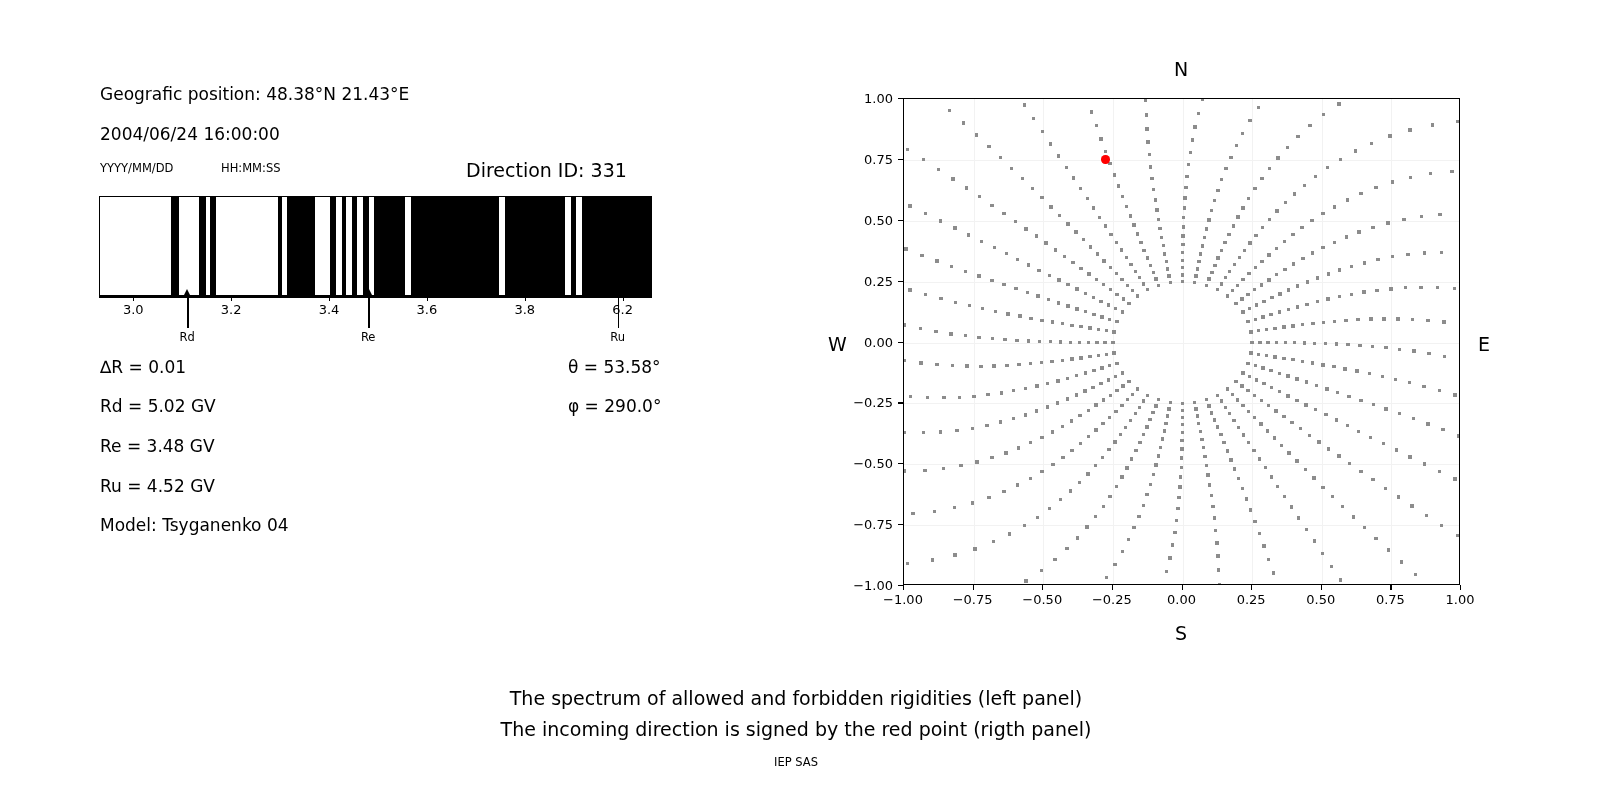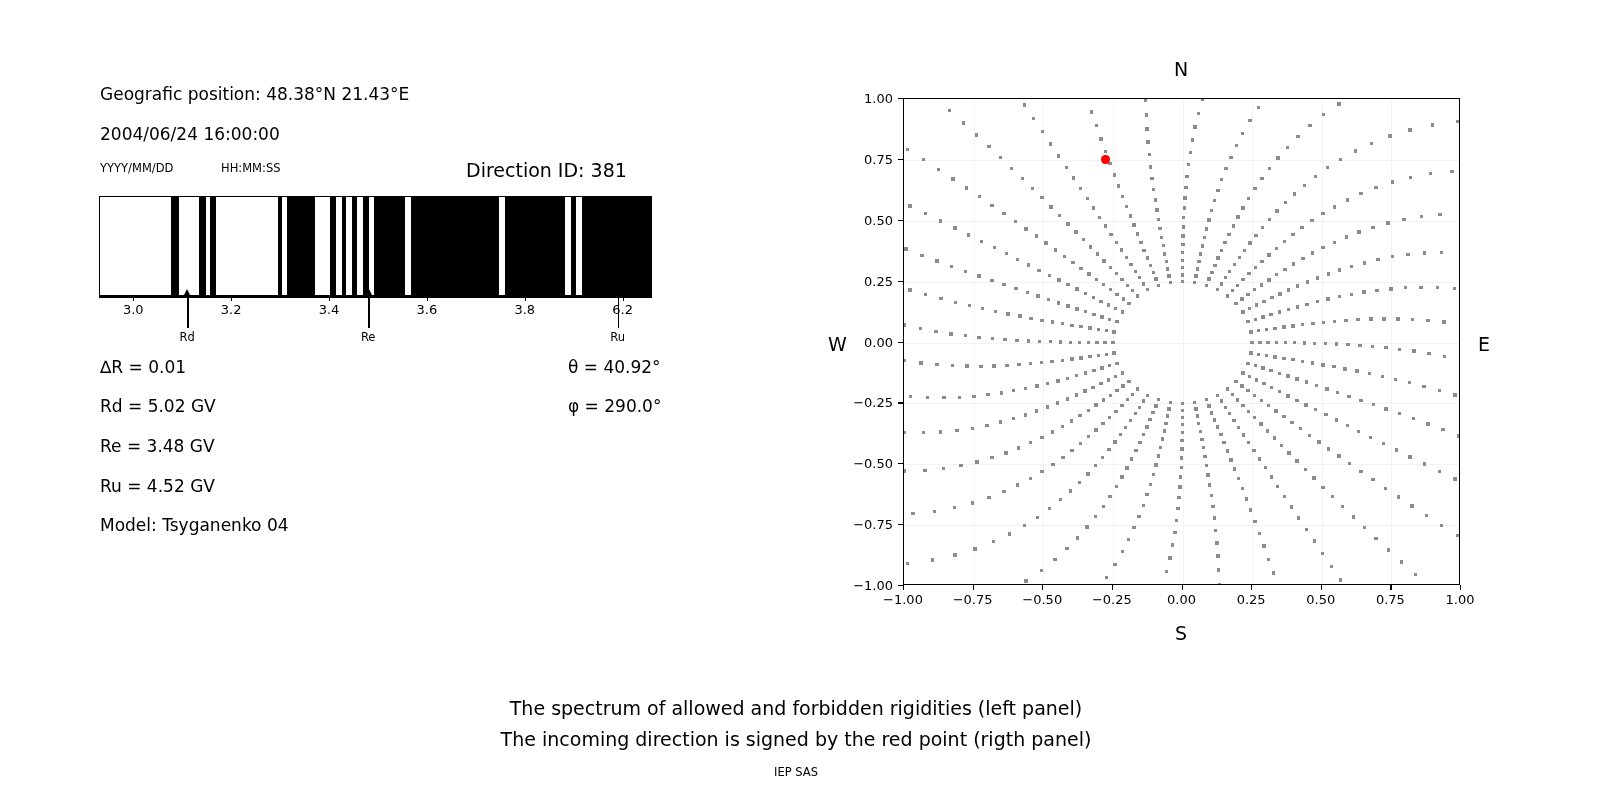--- a/index.html
+++ b/index.html
@@ -52,33 +52,33 @@
   .xtick{position:absolute;top:0;width:1.2px;height:5px;background:#000;}
   .xtlabel{position:absolute;top:7px;font-size:13px;transform:translateX(-50%);
            white-space:nowrap;}
 
   #lbl-N{position:absolute;left:1181px;top:58px;font-size:19px;transform:translateX(-50%);}
   #lbl-S{position:absolute;left:1181px;top:622px;font-size:19px;transform:translateX(-50%);}
   #lbl-W{position:absolute;left:828px;top:333px;font-size:19px;}
   #lbl-E{position:absolute;left:1478px;top:333px;font-size:19px;}
 
   
-  .caption{position:absolute;width:1592px;text-align:center;font-size:19px;margin-top:10px;}
+  .caption{position:absolute;width:1592px;text-align:center;font-size:19px;}
   #caption-1{top:687px;}
   #caption-2{top:718px;}
   #footer-credit{top:755px;font-size:11.5px;}
 </style>
 </head>
 <body>
 
 <div class="abs" id="geo-position">Geografic position: 48.38°N 21.43°E</div>
 <div class="abs" id="datetime">2004/06/24 16:00:00</div>
 <div class="abs" id="fmt-date">YYYY/MM/DD</div>
 <div class="abs" id="fmt-time">HH:MM:SS</div>
-<div class="abs" id="direction-id">Direction ID: 381</div>
+<div class="abs" id="direction-id">Direction ID: 331</div>
 
 <div id="spectrum-wrap" class="abs">
   <div id="spectrum-bar">
       <div class="band" style="left: 71.2049px; width: 7.34071px;"></div>
       <div class="band" style="left: 98.6102px; width: 7.09602px;"></div>
       <div class="band" style="left: 109.621px; width: 6.85133px;"></div>
       <div class="band" style="left: 177.645px; width: 3.91504px;"></div>
       <div class="band" style="left: 186.699px; width: 28.1394px;"></div>
       <div class="band" style="left: 229.519px; width: 6.60664px;"></div>
       <div class="band" style="left: 241.754px; width: 4.40442px;"></div>
@@ -121,21 +121,21 @@
       <div class="arrow-head"></div>
       <div class="arrow-label">Ru</div>
     </div>
   </div>
 
 <div class="param" style="left:100px;top:357px;">∆R = 0.01</div>
 <div class="param" style="left:100px;top:396px;">Rd = 5.02 GV</div>
 <div class="param" style="left:100px;top:436px;">Re = 3.48 GV</div>
 <div class="param" style="left:100px;top:476px;">Ru = 4.52 GV</div>
 <div class="param" style="left:100px;top:515px;">Model: Tsyganenko 04</div>
-<div class="param" style="left:568px;top:357px;">θ = 40.92°</div>
+<div class="param" style="left:568px;top:357px;">θ = 53.58°</div>
 <div class="param" style="left:568px;top:396px;">φ = 290.0°</div>
 
 <div id="lbl-N" class="abs">N</div>
 <div id="lbl-S" class="abs">S</div>
 <div id="lbl-W" class="abs">W</div>
 <div id="lbl-E" class="abs">E</div>
 
 <div id="polar-panel" class="abs">
   <div id="polar-frame">
       <div class="gridline-v" style="left: 69.625px;"></div>

